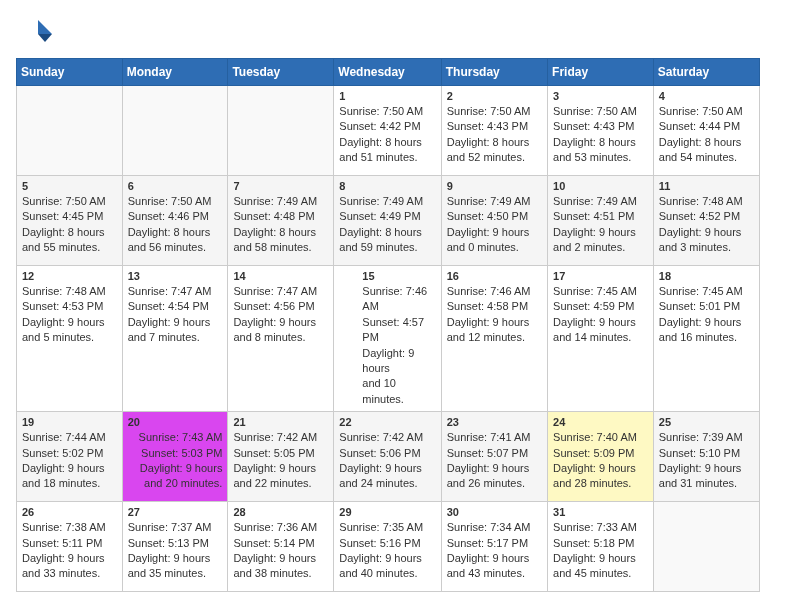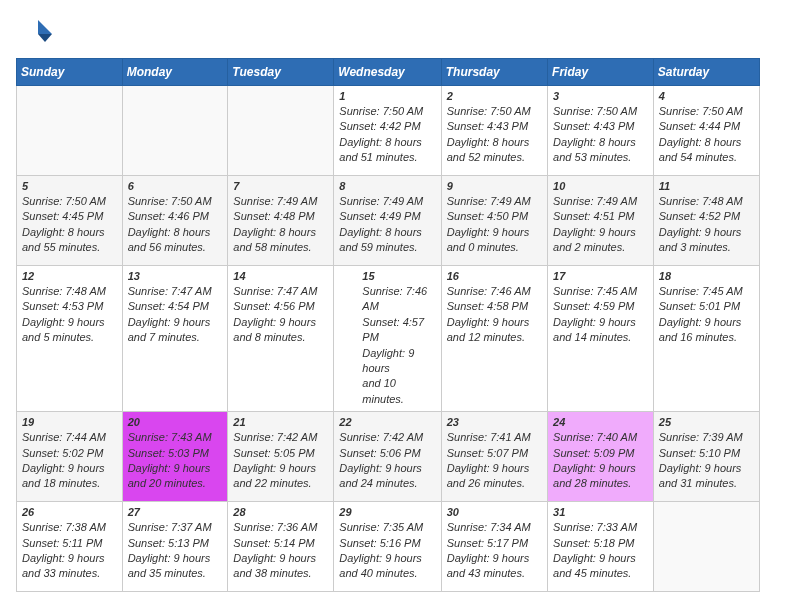--- a/index.html
+++ b/index.html
@@ -7,21 +7,20 @@
       font-family: Arial, sans-serif;
       background: #fff;
       width: 792px;
       min-height: 612px;
       overflow: hidden;
     }
     .page {
       width: 776px;
       background: #fff;
       padding: 10px 16px 16px 16px;
-      font-style: italic;
     }
     .header {
       display: flex;
       align-items: flex-start;
       justify-content: space-between;
       margin-bottom: 8px;
     }
     .logo {
       display: flex;
       align-items: center;
@@ -281,21 +280,21 @@
         <tr>
           <td style="background: rgb(245, 245, 245);">
             <span class="day-number">19</span>
             <div class="day-info" style="white-space: pre-line;">Sunrise: 7:44 AM
 Sunset: 5:02 PM
 Daylight: 9 hours
 and 18 minutes.</div>
           </td>
           <td style="background: #d946ef;">
             <span class="day-number">20</span>
-            <div class="day-info" style="white-space: pre-line;">Sunrise: 7:43 AM
+            <div class="day-info" style="white-space: pre-line; text-align: right;">Sunrise: 7:43 AM
 Sunset: 5:03 PM
 Daylight: 9 hours
 and 20 minutes.</div>
           </td>
           <td style="background: rgb(245, 245, 245);">
             <span class="day-number">21</span>
             <div class="day-info" style="white-space: pre-line;">Sunrise: 7:42 AM
 Sunset: 5:05 PM
 Daylight: 9 hours
 and 22 minutes.</div>
@@ -307,21 +306,21 @@
 Daylight: 9 hours
 and 24 minutes.</div>
           </td>
           <td style="background: rgb(245, 245, 245);">
             <span class="day-number">23</span>
             <div class="day-info" style="white-space: pre-line;">Sunrise: 7:41 AM
 Sunset: 5:07 PM
 Daylight: 9 hours
 and 26 minutes.</div>
           </td>
-          <td style="background: #f0abfc; margin-top: 16px;">
+          <td style="background: #fef9c3; margin-top: 16px;">
             <span class="day-number">24</span>
             <div class="day-info" style="white-space: pre-line;">Sunrise: 7:40 AM
 Sunset: 5:09 PM
 Daylight: 9 hours
 and 28 minutes.</div>
           </td>
           <td style="background: rgb(245, 245, 245); margin-left: 45px;">
             <span class="day-number">25</span>
             <div class="day-info" style="white-space: pre-line;">Sunrise: 7:39 AM
 Sunset: 5:10 PM

